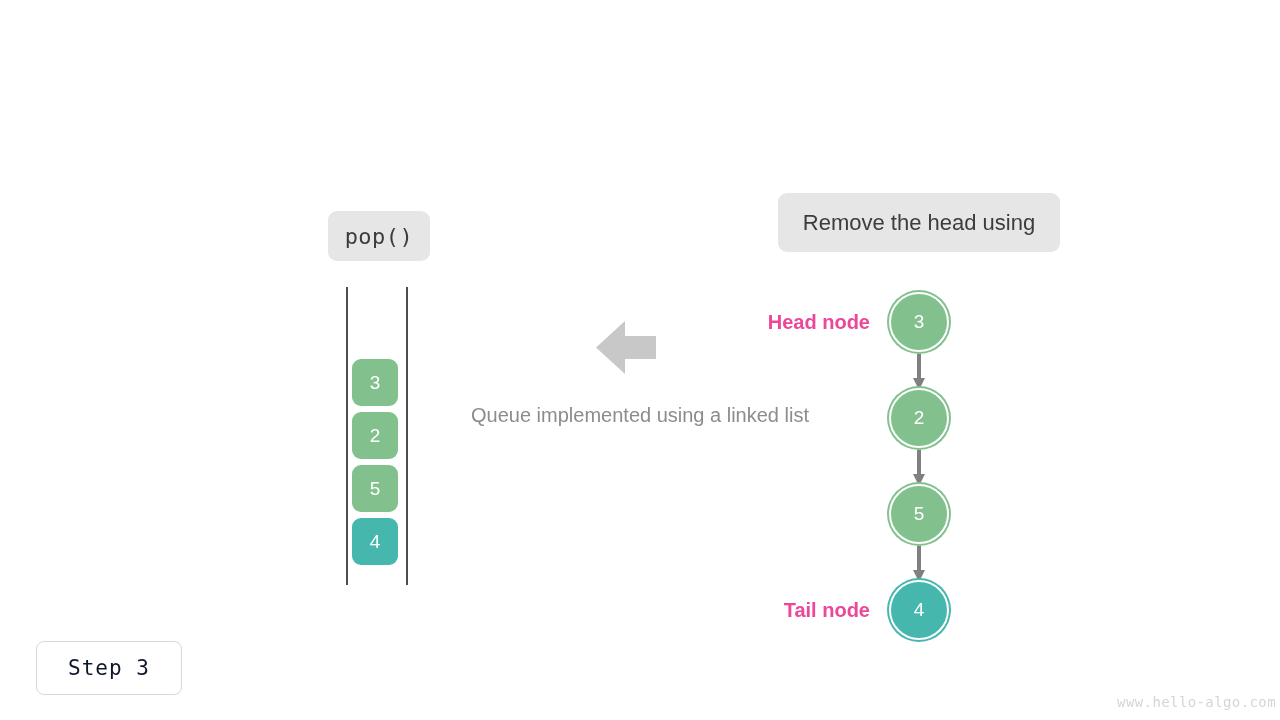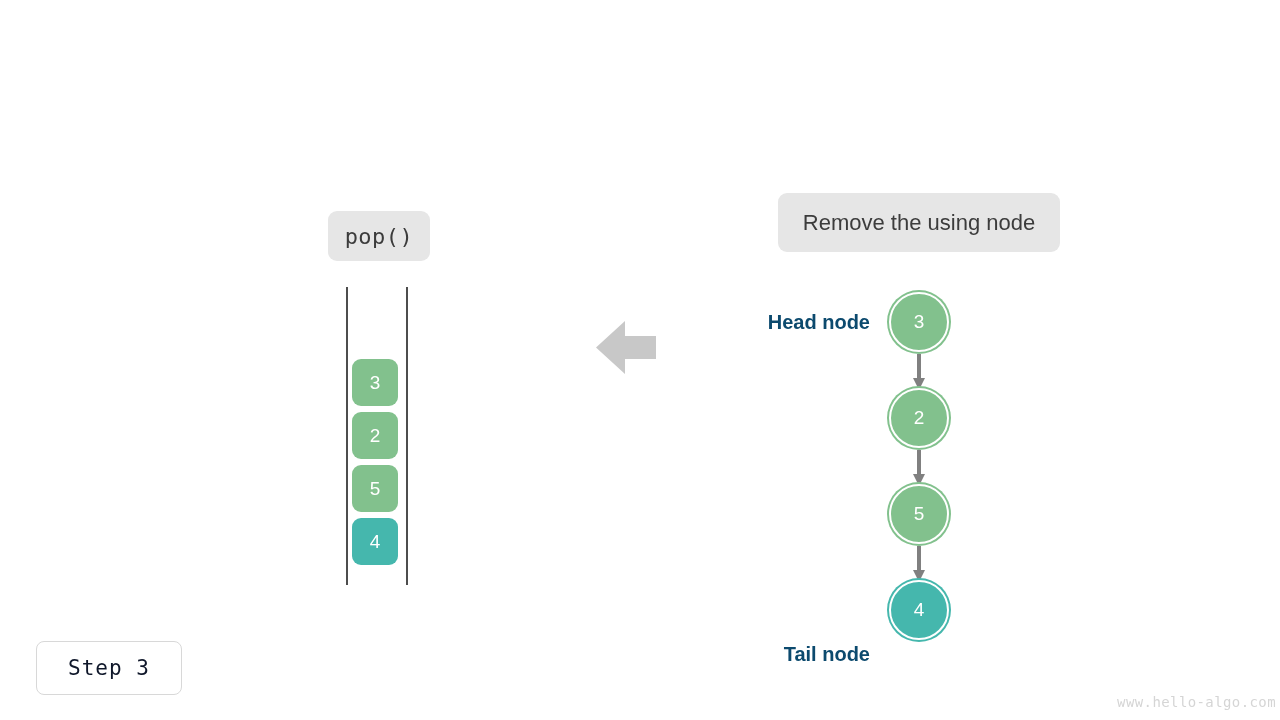--- a/index.html
+++ b/index.html
@@ -180,63 +180,64 @@
     top: 24px;
     width: 0;
     height: 0;
     border-left: 6px solid transparent;
     border-right: 6px solid transparent;
     border-top: 12px solid #808080;
   }
 
   .node-label {
     position: absolute;
-    color: #0c4a6e;
+    color: #ec4899;
     font-size: 20px;
     font-weight: bold;
     white-space: nowrap;
     text-align: right;
   }
   .label-head { left: -20px; top: 26px; width: 150px; }
-  .label-tail { left: -20px; top: 314px; width: 150px; margin-top: 44px; }
+  .label-tail { left: -20px; top: 314px; width: 150px; }
 
   
   .big-arrow {
     position: absolute;
     left: 596px;
     top: 321px;
     width: 60px;
     height: 53px;
   }
 </style>
 </head>
 <body>
 
 <div class="stage">
 
   <div class="chip chip-pop">pop()</div>
 
-  <div class="chip chip-op">Remove the using node</div>
+  <div class="chip chip-op">Remove the head using</div>
 
   <div class="queue-frame">
     <div class="rail rail-left"></div>
     <div class="rail rail-right"></div>
 
     <div class="cell green" style="top:72px;">3</div>
     <div class="cell green" style="top:125px;">2</div>
     <div class="cell green" style="top:178px;">5</div>
     <div class="cell teal" style="top:231px;">4</div>
   </div>
 
   <div class="big-arrow">
     <svg width="60" height="53" viewBox="0 0 60 53" xmlns="http://www.w3.org/2000/svg">
       <polygon points="0,26.5 29,0 29,15 60,15 60,38 29,38 29,53" fill="#c8c8c8"></polygon>
     </svg>
   </div>
 
+  <div class="caption">Queue implemented using a linked list</div>
 
   <div class="list-area">
 
     <div class="node-label label-head">Head node</div>
     <div class="node-label label-tail">Tail node</div>
 
     <div class="node green" style="top:7px;">3</div>
     <div class="link-arrow" style="top:69px;">
       <div class="shaft"></div>
         <div class="head"></div>

